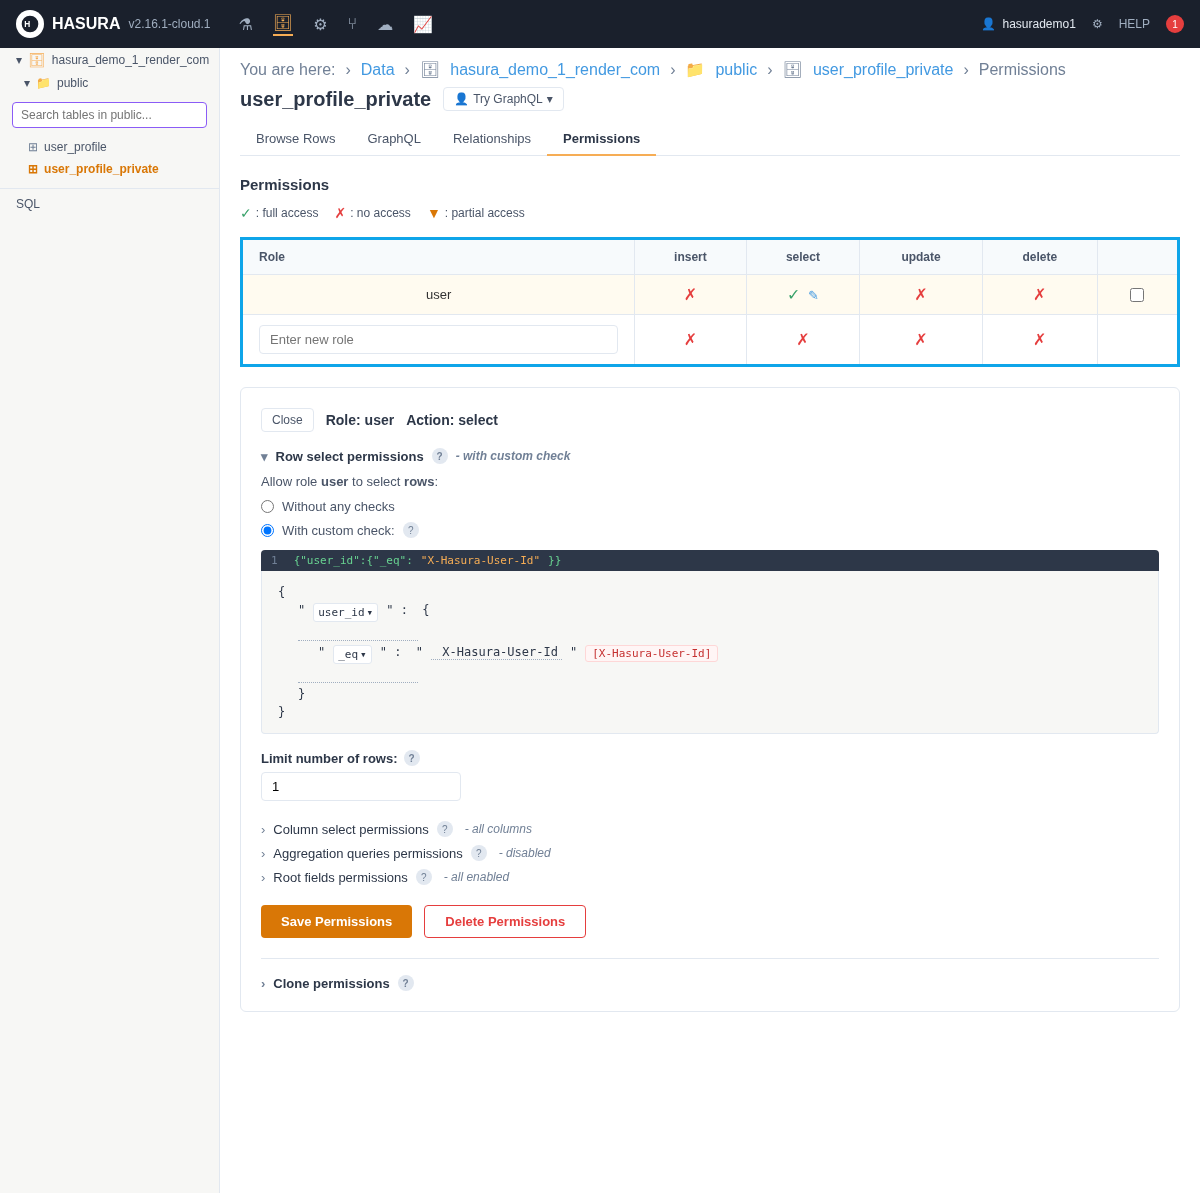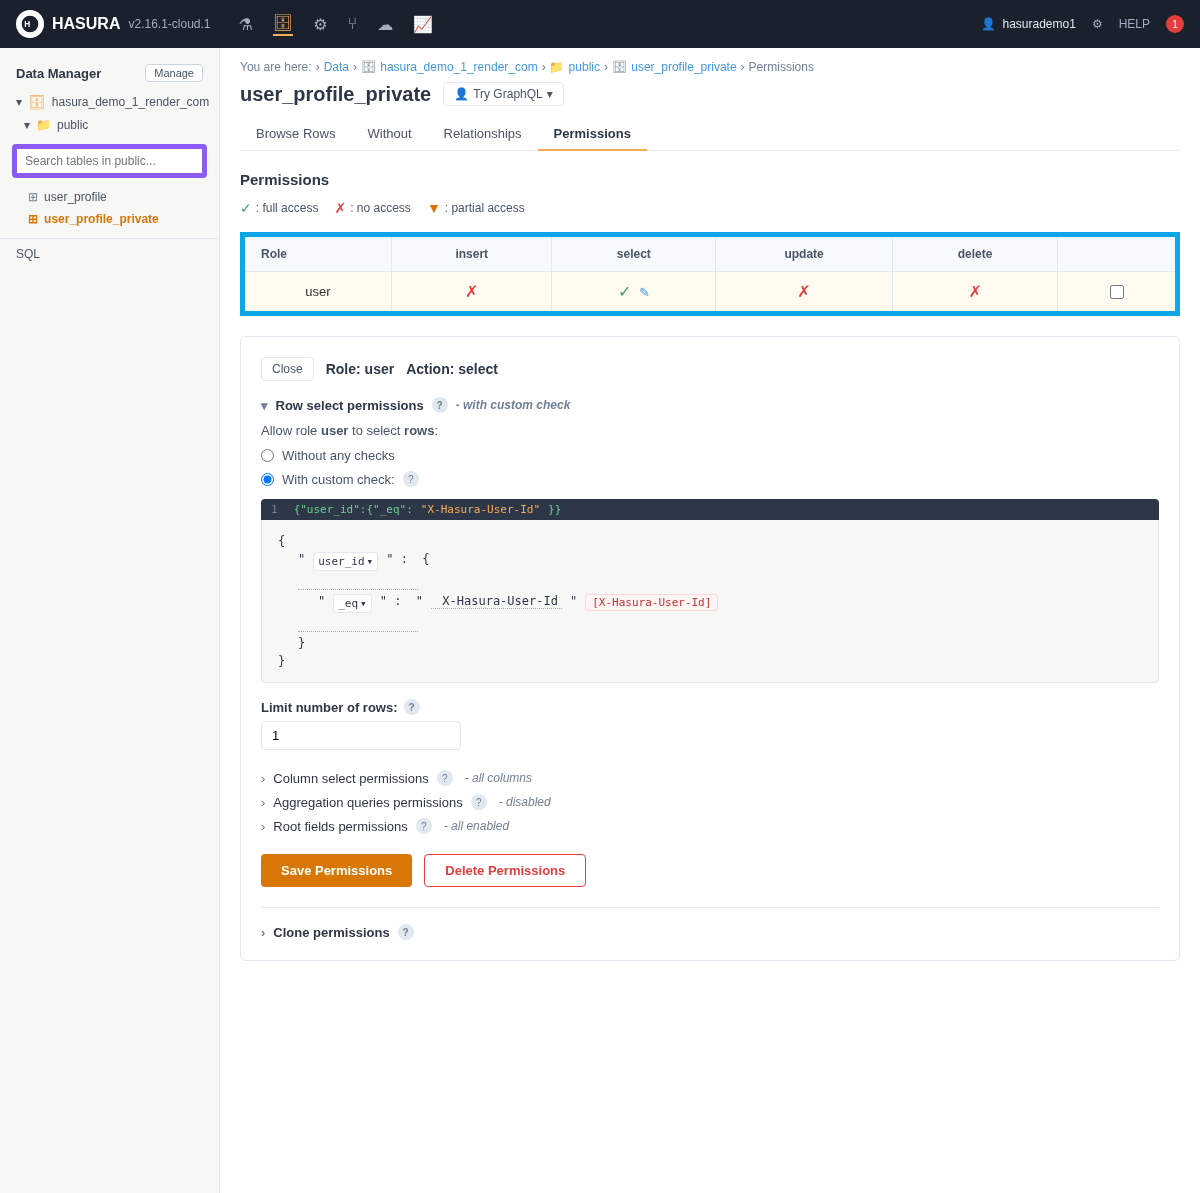--- a/index.html
+++ b/index.html
@@ -40,50 +40,50 @@
       border-right: 1px solid #e2e8f0;
       overflow-y: auto;
       flex-shrink: 0;
     }
     .sidebar-section-title { padding: 16px 16px 8px; font-weight: 700; font-size: 13px; color: #2d3748; display: flex; align-items: center; justify-content: space-between; }
     .sidebar-manage-btn { background: #fff; border: 1px solid #cbd5e0; border-radius: 4px; padding: 2px 8px; font-size: 11px; cursor: pointer; color: #4a5568; }
     .sidebar-db { padding: 4px 16px; display: flex; align-items: center; gap: 6px; font-size: 12px; color: #4a5568; }
     .sidebar-db-icon { color: #f6ad55; font-size: 14px; }
     .sidebar-schema { padding: 4px 16px 4px 24px; display: flex; align-items: center; gap: 6px; font-size: 12px; color: #4a5568; cursor: pointer; }
     .sidebar-search { margin: 8px 12px; }
-    .sidebar-search input { width: 100%; padding: 5px 8px; border: 5px solid #8b5cf6; border-radius: 4px; font-size: 12px; background: #fff; }
+    .sidebar-search input { width: 100%; padding: 5px 8px; border: 1px solid #8b5cf6; border-radius: 4px; font-size: 12px; background: #fff; }
     .sidebar-table { padding: 4px 16px 4px 28px; display: flex; align-items: center; gap: 6px; font-size: 12px; color: #4a5568; cursor: pointer; }
     .sidebar-table.active { color: #d97706; font-weight: 600; }
     .sidebar-sql { padding: 8px 16px; font-size: 12px; color: #4a5568; cursor: pointer; border-top: 1px solid #e2e8f0; margin-top: 8px; }
 
     
     .main-content { flex: 1; overflow-y: auto; background: #fff; }
 
     
-    .breadcrumb { padding: 12px 20px 4px; font-size: 12px; color: #718096; display: flex; align-items: center; gap: 4px; }
+    .breadcrumb { padding: 12px 20px 4px; font-size: 16px; color: #718096; display: flex; align-items: center; gap: 10px; }
     .breadcrumb a { color: #4299e1; text-decoration: none; }
 
     
     .page-header { padding: 4px 20px 0; display: flex; align-items: center; gap: 12px; }
     .page-title { font-size: 20px; font-weight: 600; color: #2d3748; }
     .graphql-btn { display: flex; align-items: center; gap: 4px; background: #fff; border: 1px solid #e2e8f0; border-radius: 4px; padding: 4px 10px; font-size: 12px; cursor: pointer; color: #4a5568; }
 
     
     .tabs { display: flex; border-bottom: 1px solid #e2e8f0; margin: 12px 20px 0; }
     .tab { padding: 8px 16px; font-size: 13px; cursor: pointer; color: #4a5568; border-bottom: 2px solid transparent; margin-bottom: -1px; }
     .tab.active { color: #2d3748; border-bottom: 2px solid #f6ad55; font-weight: 600; }
 
     
     .section { padding: 20px; }
     .section-title { font-size: 15px; font-weight: 700; color: #2d3748; margin-bottom: 12px; }
     .legend { display: flex; align-items: center; gap: 16px; margin-bottom: 16px; font-size: 12px; color: #4a5568; }
     .legend-item { display: flex; align-items: center; gap: 4px; }
 
     
-    .perm-table { width: 100%; border-collapse: collapse; border: 5px solid #0ea5e9; }
+    .perm-table { width: 100%; border-collapse: collapse; border: 3px solid #0ea5e9; }
     .perm-table th { background: #f7fafc; padding: 10px 16px; text-align: center; font-size: 12px; font-weight: 600; color: #4a5568; border: 1px solid #e2e8f0; }
     .perm-table th.role-col { text-align: left; }
     .perm-table td { padding: 10px 16px; text-align: center; border: 1px solid #e2e8f0; font-size: 13px; }
     .perm-table td.role-name { text-align: center; font-weight: 500; background: #f7fafc; }
     .perm-table tr.highlighted td { background: #fffbf0; }
     .check-green { color: #38a169; font-size: 16px; }
     .check-red { color: #e53e3e; font-size: 16px; }
     .edit-icon { color: #4299e1; cursor: pointer; font-size: 13px; }
     .new-role-input { width: 100%; border: 1px solid #e2e8f0; padding: 6px 10px; font-size: 13px; border-radius: 4px; color: #a0aec0; }
     .checkbox-cell { display: flex; justify-content: center; align-items: center; }
@@ -171,24 +171,20 @@
     </div>
     <span class="nav-btn">⚙</span>
     <span class="nav-btn">HELP</span>
     <span class="notif-badge">1</span>
   </div>
 </nav>
 
 <div class="layout">
 
   <aside class="sidebar">
-    <div class="sidebar-section-title">
-      <span>Data Manager</span>
-      <button class="sidebar-manage-btn">Manage</button>
-    </div>
     <div class="sidebar-db">
       <span>▾</span>
       <span class="sidebar-db-icon">🗄</span>
       <span>hasura_demo_1_render_com</span>
       <span style="color:#38a169;margin-left:2px;">✓</span>
     </div>
     <div class="sidebar-schema">
       <span>▾</span>
       <span style="color:#718096;">📁</span>
       <span>public</span>
@@ -233,21 +229,21 @@
         <span>Try GraphQL</span>
         <span>▾</span>
       </button>
     </div>
 
     <div class="tabs">
       <div class="tab">
         <span>Browse Rows</span>
       </div>
       <div class="tab">
-        <span>Without</span>
+        <span>GraphQL</span>
       </div>
       <div class="tab">
         <span>Relationships</span>
       </div>
       <div class="tab active">
         <span>Permissions</span>
       </div>
     </div>
 
     <div class="section">
@@ -291,20 +287,30 @@
             </td>
             <td><span class="check-red">✗</span></td>
             <td><span class="check-red">✗</span></td>
             <td>
               <div class="checkbox-cell">
                 <input type="checkbox" style="">
               </div>
             </td>
           </tr>
 
+          <tr>
+            <td>
+              <input type="text" class="new-role-input" placeholder="Enter new role" style="">
+            </td>
+            <td><span class="check-red">✗</span></td>
+            <td><span class="check-red">✗</span></td>
+            <td><span class="check-red">✗</span></td>
+            <td><span class="check-red">✗</span></td>
+            <td></td>
+          </tr>
         </tbody>
       </table>
     </div>
 
     <div class="perm-detail">
 
       <div class="perm-detail-header">
         <button class="close-btn">Close</button>
         <span class="perm-role-action">Role: user</span>
         <span class="perm-role-action">Action: select</span>

